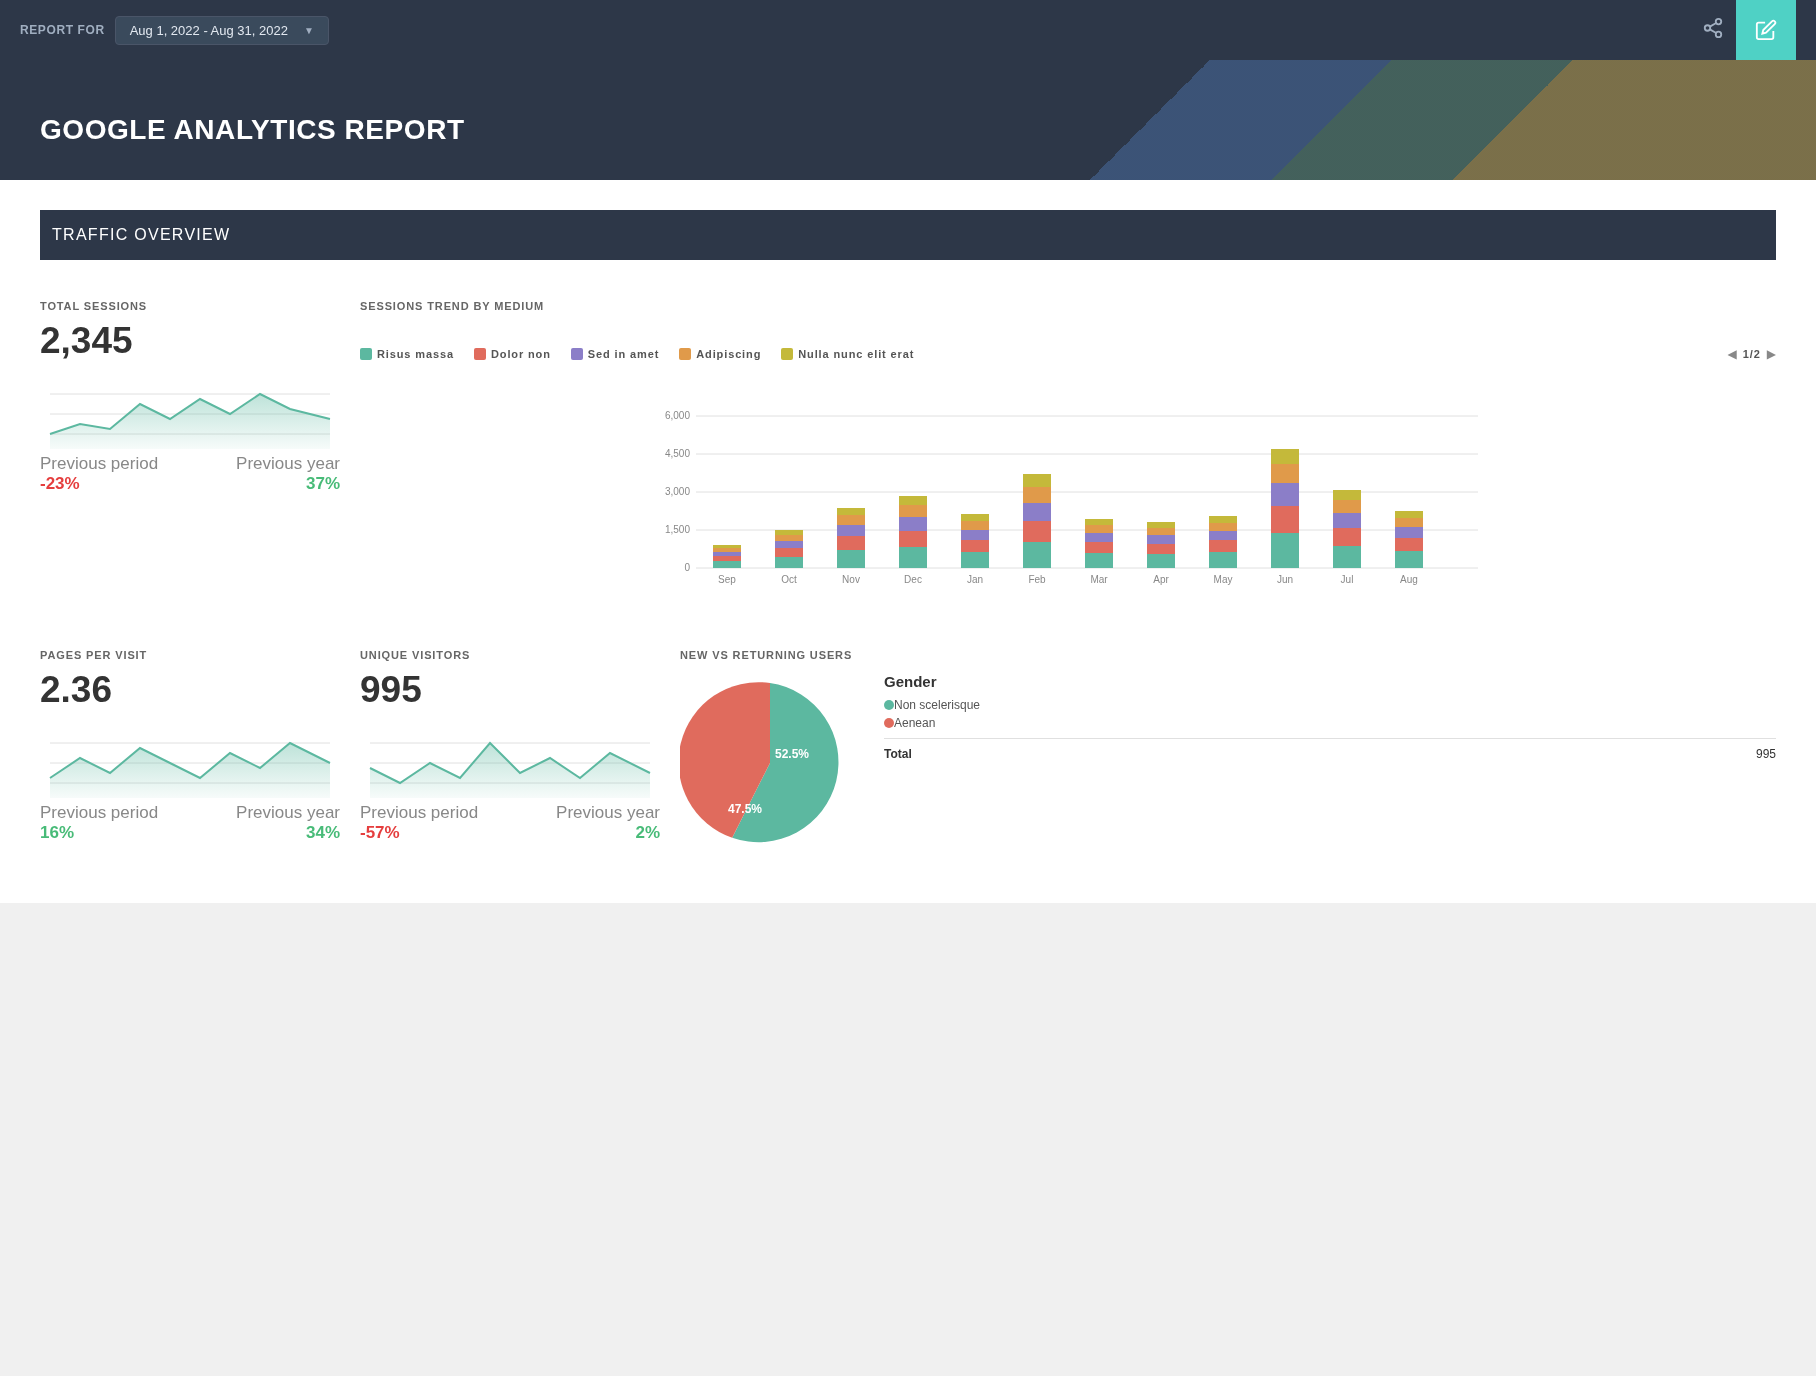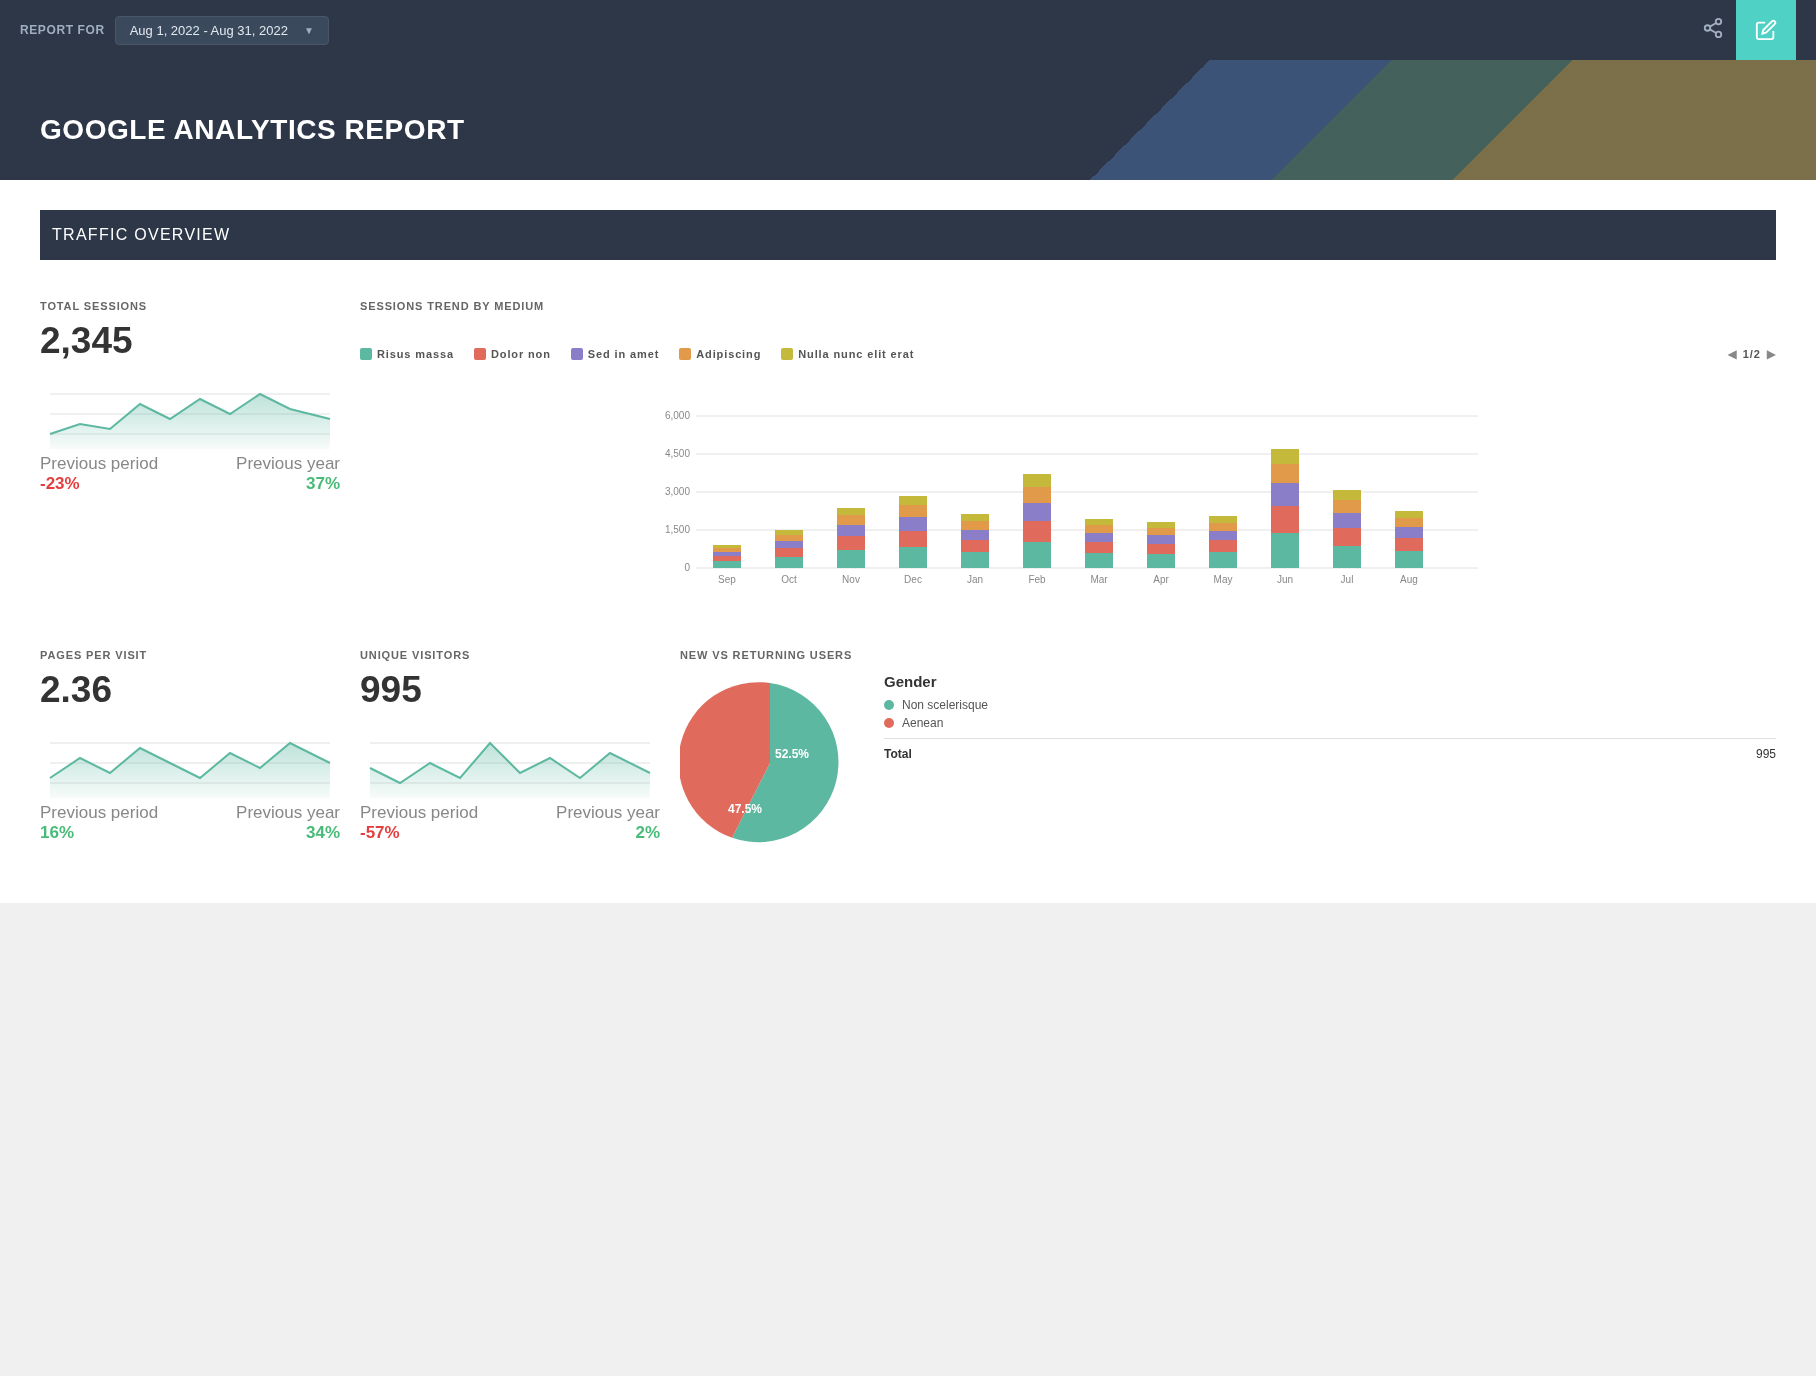--- a/index.html
+++ b/index.html
@@ -226,21 +226,21 @@
     }
     .pie-legend-title {
       font-size: 15px;
       font-weight: 700;
       color: #333;
       margin-bottom: 8px;
     }
     .pie-legend-item {
       display: flex;
       align-items: center;
-      gap: 8px;
+      gap: 0;
       font-size: 12px;
       color: #555;
       margin-bottom: 4px;
     }
     .pie-legend-dot {
       width: 10px;
       height: 10px;
       border-radius: 50%;
       flex-shrink: 0;
     }

